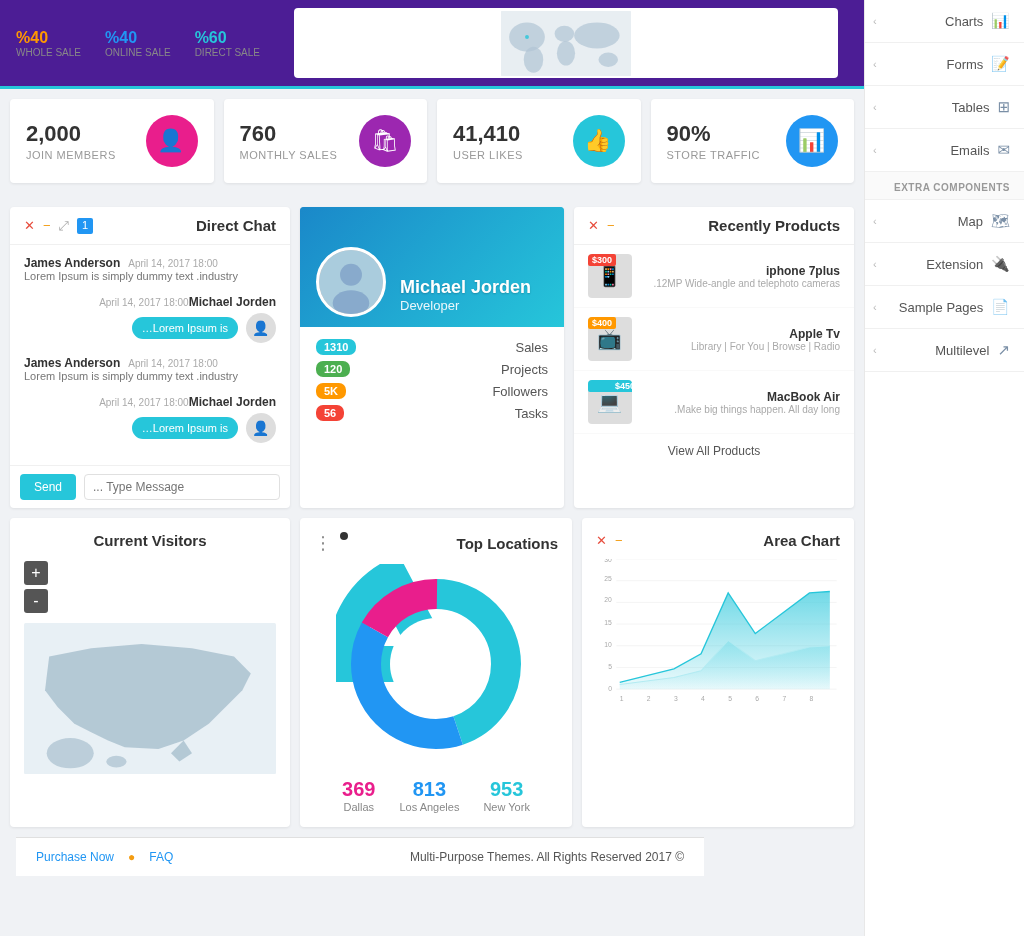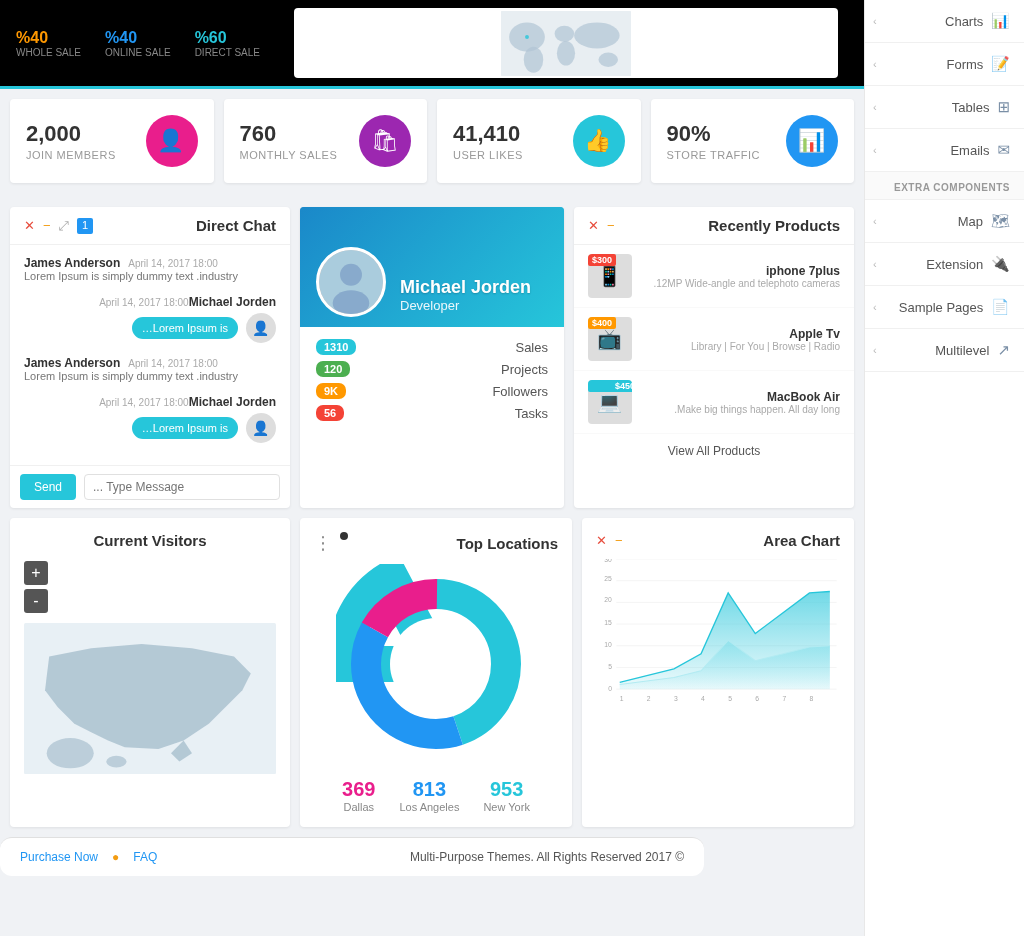--- a/index.html
+++ b/index.html
@@ -47,21 +47,21 @@
       text-align: right;
       background: #fafafa;
       border-bottom: 1px solid #f0f0f0;
     }
 
     
     .main { flex: 1; padding: 0; margin-right: 160px; overflow-x: hidden; }
 
     
     .top-stats-bar {
-      background: #000000;
+      background: #4c1d95;
       padding: 8px 16px;
       display: flex;
       align-items: center;
       gap: 24px;
       border-bottom: 3px solid #26c6da;
       margin-bottom: 10px;
     }
     .stat-pct { font-size: 16px; font-weight: 700; }
     .stat-label-small { font-size: 10px; color: #888; }
     .stat-pct.orange { color: #ff9800; }
@@ -308,22 +308,21 @@
     
     .footer {
       background: #fff;
       border-top: 1px solid #e0e0e0;
       padding: 12px 20px;
       display: flex;
       justify-content: space-between;
       align-items: center;
       font-size: 12px;
       color: #555;
-      margin: 0 160px 0 0;
-      border-radius: 12px;
+      margin: 0 160px 0 16px;
     }
     .footer-left { display: flex; gap: 14px; align-items: center; }
     .footer-link { color: #2196f3; cursor: pointer; }
     .footer-dot { color: #f39c12; }
 
     
     ::-webkit-scrollbar { width: 4px; }
     ::-webkit-scrollbar-thumb { background: #ccc; border-radius: 2px; }
 
     
@@ -477,21 +476,21 @@
       <div class="profile-stats" id="profile-stats-container">
           <div class="profile-stat-row">
     <span class="profile-stat-badge badge-teal">1310</span>
     <span class="profile-stat-label">Sales</span>
   </div>
           <div class="profile-stat-row">
     <span class="profile-stat-badge badge-green">120</span>
     <span class="profile-stat-label">Projects</span>
   </div>
           <div class="profile-stat-row">
-    <span class="profile-stat-badge badge-orange">9K</span>
+    <span class="profile-stat-badge badge-orange">5K</span>
     <span class="profile-stat-label">Followers</span>
   </div>
           <div class="profile-stat-row">
     <span class="profile-stat-badge badge-red">56</span>
     <span class="profile-stat-label">Tasks</span>
   </div>
         </div>
     </div>
 
     <div class="products-card">

